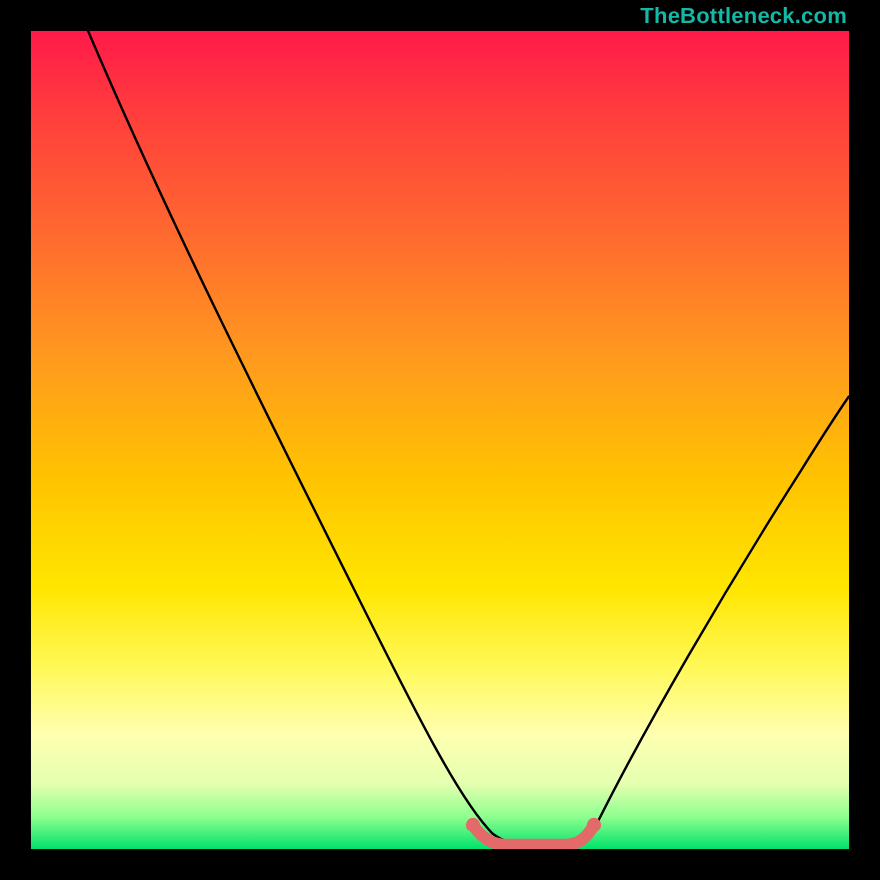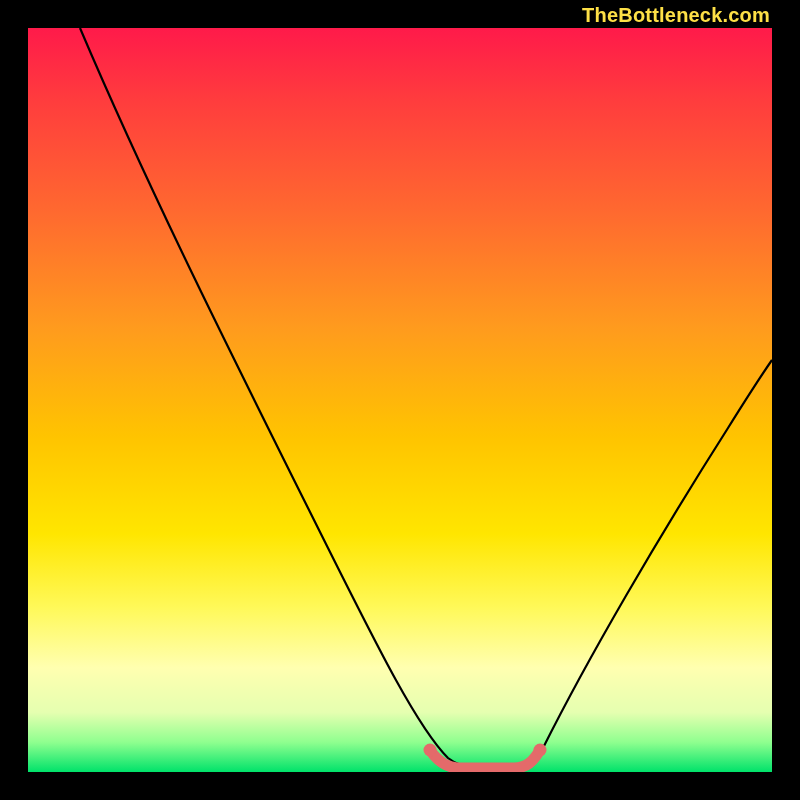--- a/index.html
+++ b/index.html
@@ -40,21 +40,21 @@
   .curve-svg {
     position: absolute;
     left: 0; top: 0;
     width: 744px;
     height: 744px;
   }
   .watermark {
     position: absolute;
     top: 4px;
     right: 30px;
-    color: #fde047;
+    color: #14b8a6;
     font-size: 20px;
     font-weight: 600;
     letter-spacing: 0.2px;
     user-select: none;
   }
 </style>
 </head>
 <body>
 
 <div class="watermark">TheBottleneck.com</div>

